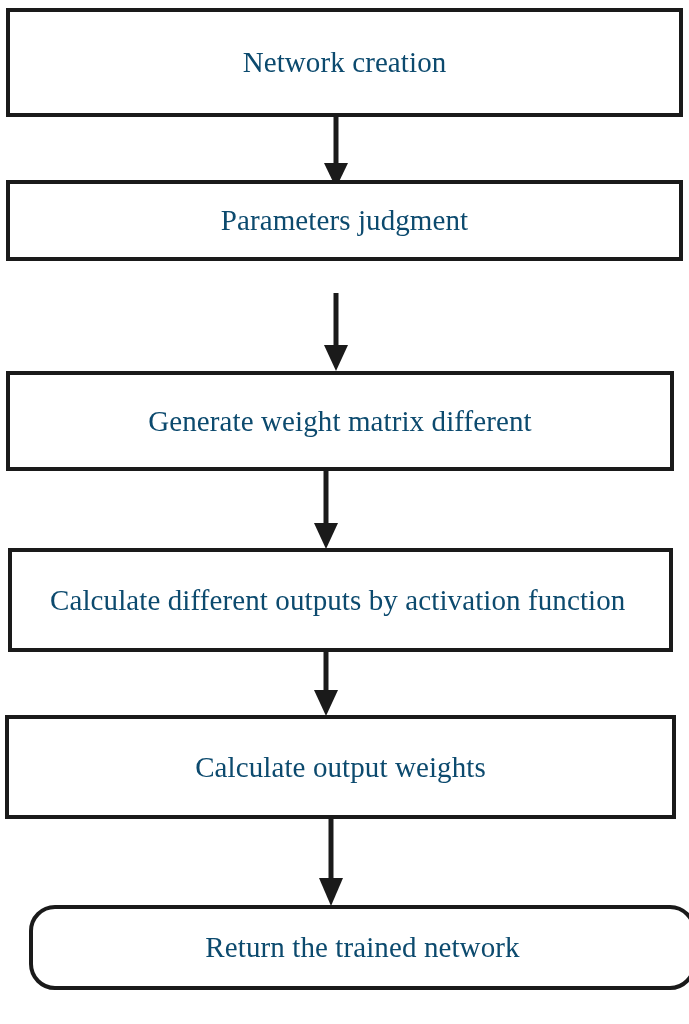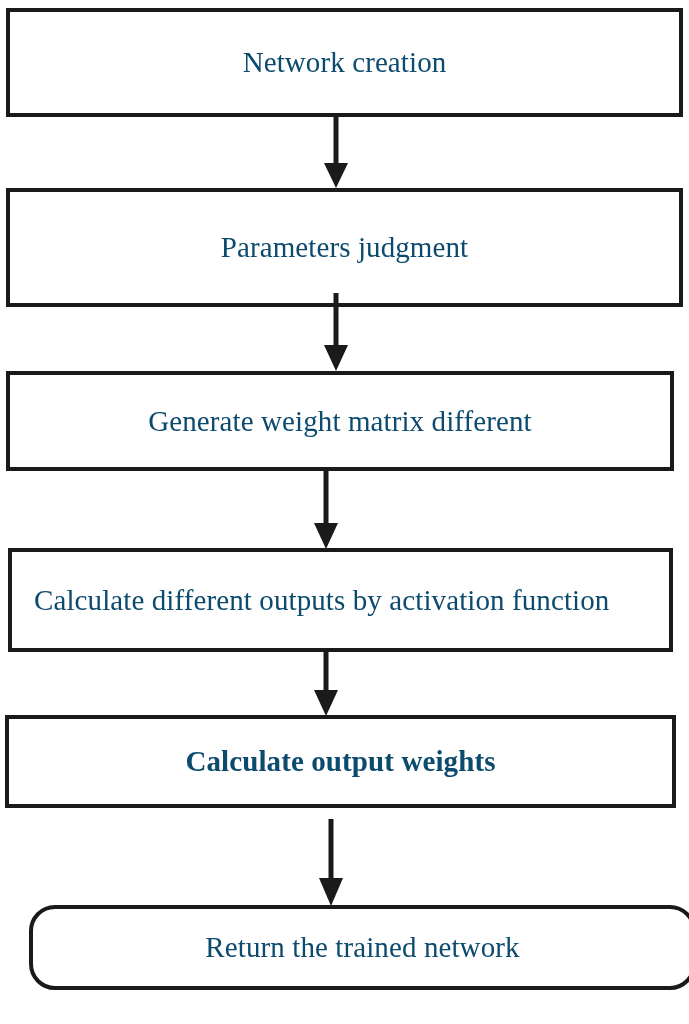--- a/index.html
+++ b/index.html
@@ -37,21 +37,21 @@
     font-size: 29px;
     line-height: 1.32;
     text-align: center;
     letter-spacing: 0.1px;
     padding: 0 14px;
     box-sizing: border-box;
   }
   .node-label.justified {
     text-align: justify;
     text-align-last: left;
-    padding: 0 22px;
+    padding: 0 38px;
   }
   .connector {
     position: absolute;
     width: 30px;
   }
   .connector svg {
     display: block;
     overflow: visible;
   }
 </style>
@@ -64,21 +64,21 @@
     <span class="node-label">Network creation</span>
   </div>
 
   <div class="connector" style="left:321px; top:117px; height:71px;">
     <svg width="30" height="71" viewBox="0 0 30 71" aria-hidden="true">
       <line x1="15" y1="0" x2="15" y2="50" stroke="#1a1a1a" stroke-width="5"></line>
       <polygon points="3,46 27,46 15,71" fill="#1a1a1a"></polygon>
     </svg>
   </div>
 
-  <div class="node" style="left:6px; top:188px; width:677px; height:119px;justify-content:flex-end;">
+  <div class="node" style="left:6px; top:180px; width:677px; height:81px;justify-content:flex-end;">
     <span class="node-label">Parameters judgment</span>
   </div>
 
   <div class="connector" style="left:321px; top:293px; height:78px;">
     <svg width="30" height="78" viewBox="0 0 30 78" aria-hidden="true">
       <line x1="15" y1="0" x2="15" y2="56" stroke="#1a1a1a" stroke-width="5"></line>
       <polygon points="3,52 27,52 15,78" fill="#1a1a1a"></polygon>
     </svg>
   </div>
 
@@ -97,21 +97,21 @@
     <span class="node-label justified">Calculate different outputs by activation function</span>
   </div>
 
   <div class="connector" style="left:311px; top:652px; height:64px;">
     <svg width="30" height="64" viewBox="0 0 30 64" aria-hidden="true">
       <line x1="15" y1="0" x2="15" y2="42" stroke="#1a1a1a" stroke-width="5"></line>
       <polygon points="3,38 27,38 15,64" fill="#1a1a1a"></polygon>
     </svg>
   </div>
 
-  <div class="node" style="left:5px; top:715px; width:671px; height:93px;font-weight:bold;">
+  <div class="node" style="left:5px; top:715px; width:671px; height:104px;">
     <span class="node-label">Calculate output weights</span>
   </div>
 
   <div class="connector" style="left:316px; top:819px; height:87px;">
     <svg width="30" height="87" viewBox="0 0 30 87" aria-hidden="true">
       <line x1="15" y1="0" x2="15" y2="63" stroke="#1a1a1a" stroke-width="5"></line>
       <polygon points="3,59 27,59 15,87" fill="#1a1a1a"></polygon>
     </svg>
   </div>
 

